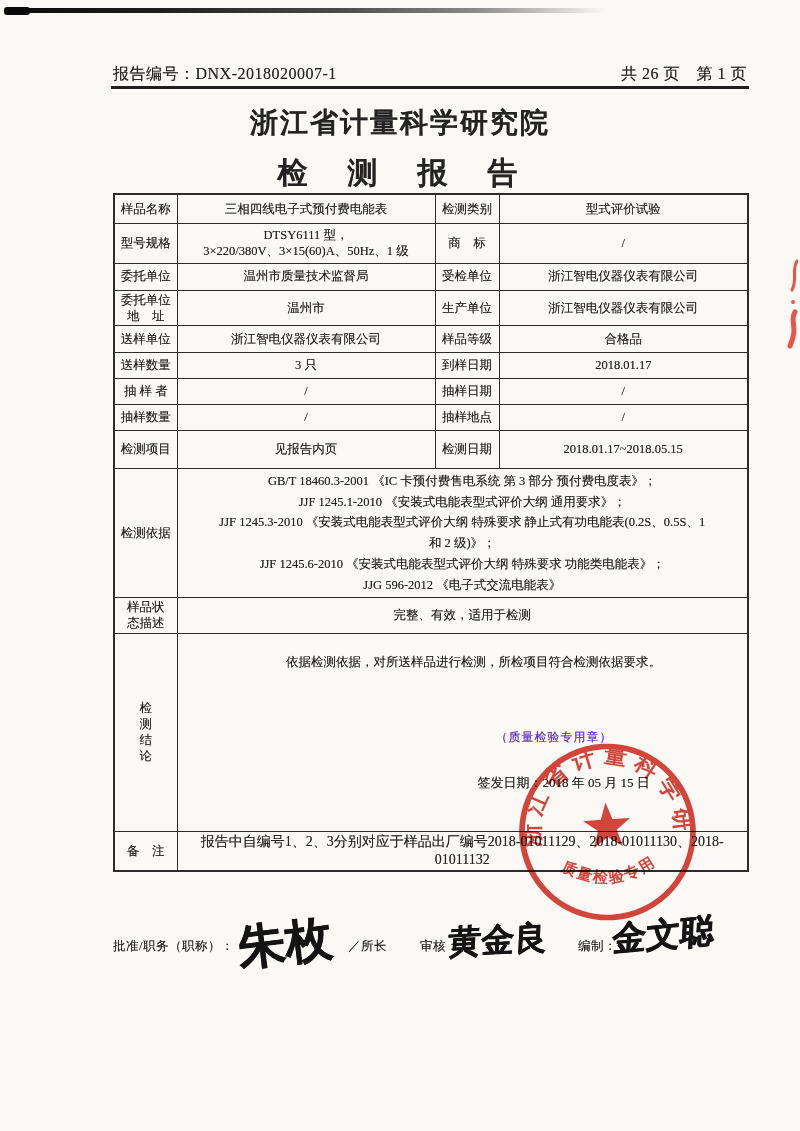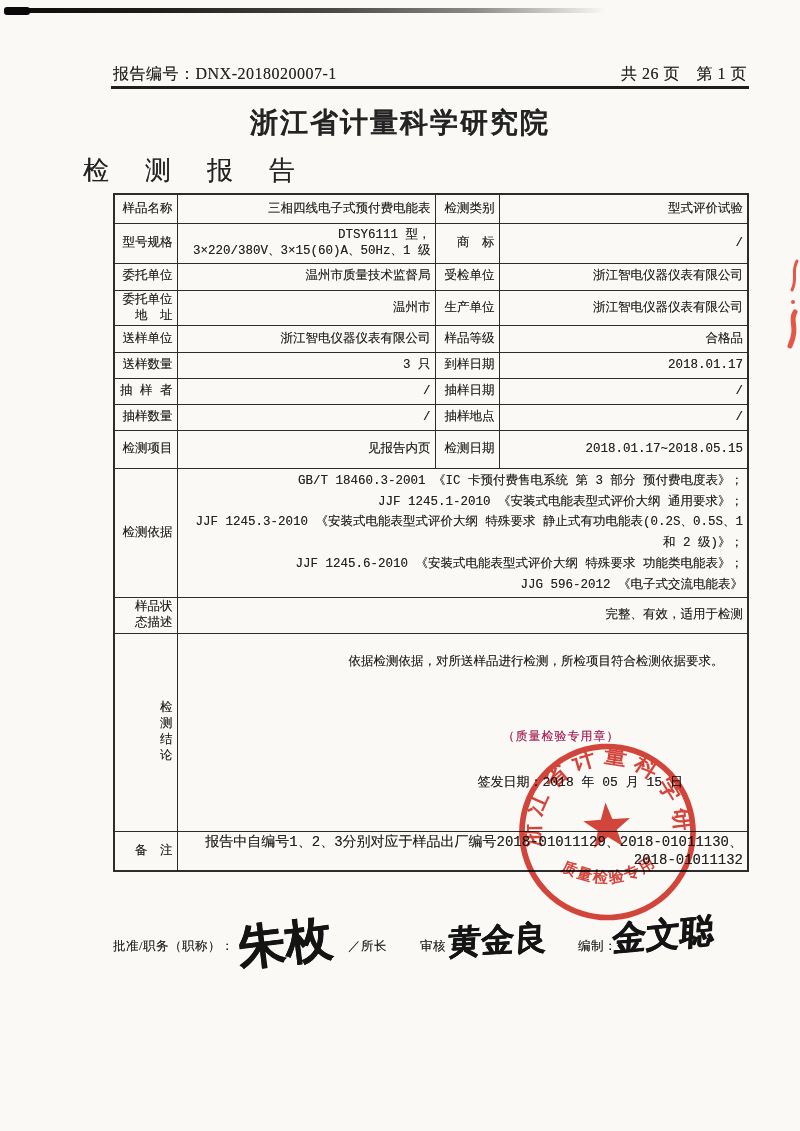--- a/index.html
+++ b/index.html
@@ -15,38 +15,38 @@
   
   .scanline{
     position:absolute;top:8px;left:6px;width:600px;height:5px;border-radius:3px;
     background:linear-gradient(90deg,#0b0b0b 0%,#1e1e1e 25%,#4a4a4a 55%,#8a8a8a 78%,rgba(180,180,180,0) 100%);
   }
   .scanblob{position:absolute;top:7px;left:4px;width:26px;height:8px;background:#0a0a0a;border-radius:3px;}
   
   .header-row{position:absolute;top:64px;left:113px;width:634px;display:flex;justify-content:space-between;font-size:16px;letter-spacing:.5px;}
   .rule{position:absolute;top:86px;left:111px;width:638px;height:2.5px;background:#1f1f1f;}
   .org-title{position:absolute;top:104px;left:83px;width:634px;text-align:center;font-size:28px;font-weight:bold;letter-spacing:2px;}
-  .report-title{position:absolute;top:153px;left:83px;width:634px;text-align:left;font-size:26px;font-weight:normal;letter-spacing:5px;}
+  .report-title{position:absolute;top:153px;left:83px;width:634px;text-align:center;font-size:30px;font-weight:bold;letter-spacing:5px;}
   
   table.info{
     position:absolute;top:193px;left:113px;width:634px;
     border-collapse:collapse;table-layout:fixed;font-size:12.5px;
   }
   table.info td{
-    border:1px solid #2c2c2c;padding:1px 4px;text-align:right;vertical-align:middle;line-height:1.3;font-family:Liberation Mono, monospace;
+    border:1px solid #2c2c2c;padding:1px 4px;text-align:center;vertical-align:middle;line-height:1.3;
   }
   table.info{border:2px solid #2c2c2c;}
   td.lft{text-align:left;padding-left:8px;}
   .pre{white-space:pre-line;}
   .basis-cell{text-align:left;padding:3px 8px 3px 8px;vertical-align:top;}
   .basis-cell .bline{line-height:1.66;}
   .vlabel{white-space:pre-line;line-height:2.0;font-size:12.5px;}
   .concl-cell{position:relative;vertical-align:top;text-align:left;}
   .concl-text{position:absolute;top:20px;left:46px;width:500px;font-size:12.5px;}
-  .seal-note{position:absolute;top:96px;left:325px;font-size:12px;color:#be185d;letter-spacing:1px;}
+  .seal-note{position:absolute;top:96px;left:318px;font-size:12px;color:#6d28d9;letter-spacing:1px;}
   .issue-date{position:absolute;top:141px;left:300px;font-size:13px;}
   .remark-val{font-size:14px;text-align:left;padding-left:10px;}
   
   .stamp{
     position:absolute;left:505px;top:737px;width:205px;height:190px;z-index:6;
     opacity:.87;mix-blend-mode:multiply;transform:rotate(-4deg);
   }
   
   .redmark{position:absolute;right:-3px;top:258px;z-index:4;opacity:.85;}
   

